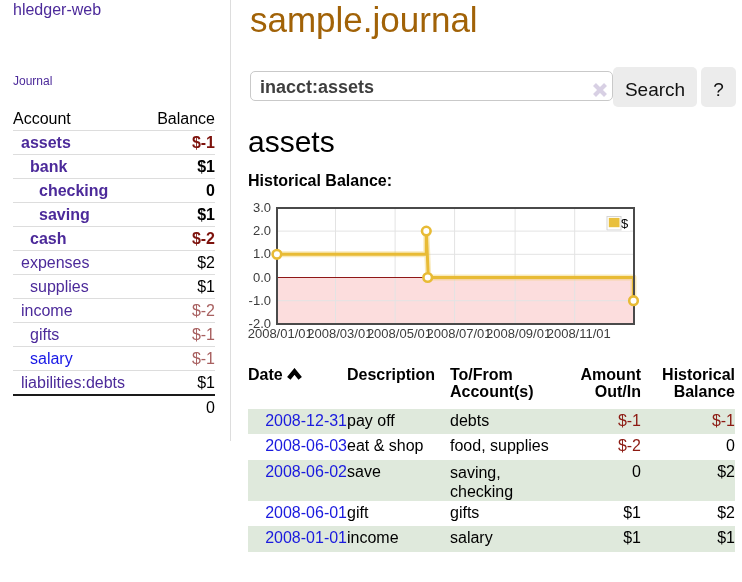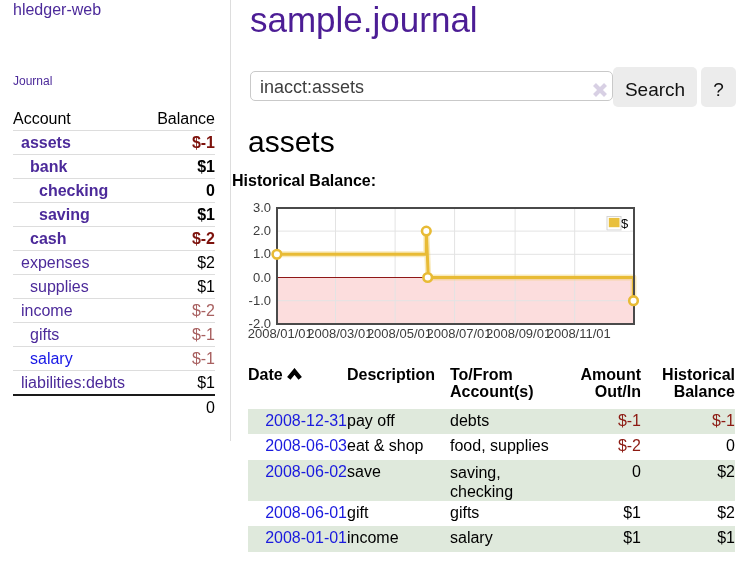--- a/index.html
+++ b/index.html
@@ -16,27 +16,27 @@
 #accts td.amt, #accts th.amt { text-align:right; }
 #accts .d1 td.acct { padding-left:8px; }
 #accts .d2 td.acct { padding-left:17px; }
 #accts .d3 td.acct { padding-left:26px; }
 #accts .b { font-weight:bold; }
 #accts tr.tot td { border-bottom:none; border-top:2px solid #1a1a1a; }
 .neg { color:#8c1a12; }
 .negb { color:#7d120c; }
 .negl { color:#a86060; }
 .blue { color:#1a1ade; }
-#h1 { position:absolute; left:250px; top:-1px; font-size:35px; font-weight:normal; line-height:41px; color:#4c1d95; }
-#searchbox { position:absolute; left:250px; top:71px; width:352px; height:28px; border:1px solid #c9c9c9; border-radius:5px; font-size:18px; color:#3f3f3f; line-height:30px; padding-left:9px; }
+#h1 { position:absolute; left:250px; top:-1px; font-size:35px; font-weight:normal; line-height:41px; color:#a16207; }
+#searchbox { position:absolute; left:250px; top:71px; width:352px; height:28px; border:1px solid #c9c9c9; border-radius:5px; font-size:18px; color:#3f3f3f; line-height:30px; padding-left:9px;font-weight:bold; }
 #clearx { position:absolute; left:592.5px; top:82.5px; }
 #searchbtn { position:absolute; left:613px; top:67px; width:84px; height:40px; background:#ececec; border-radius:5px; font-size:19px; color:#111; text-align:center; line-height:46px; }
 #helpbtn { position:absolute; left:701px; top:67px; width:35px; height:40px; background:#ececec; border-radius:5px; font-size:19px; color:#111; text-align:center; line-height:46px; }
 #h2 { position:absolute; left:248px; top:124px; font-size:30px; font-weight:normal; line-height:36px; color:#000; }
-#histlabel { position:absolute; left:232px; top:172px; font-size:16px; font-weight:bold; color:#000; }
+#histlabel { position:absolute; left:248px; top:172px; font-size:16px; font-weight:bold; color:#000; }
 #chart { position:absolute; left:240px; top:200px; }
 #reg { position:absolute; left:248px; top:365.5px; width:487px; font-size:16px; table-layout:fixed; }
 #reg th { font-weight:bold; font-size:16px; text-align:left; vertical-align:top; line-height:17.5px; padding:0 0 8px 0; }
 #reg th.amt, #reg td.amt { text-align:right; }
 #reg td { line-height:17.5px; padding:3px 0 5px 0; vertical-align:top; }
 #reg td.date { padding-left:11px;text-align:right; }
 #reg tr.g { background:#dfe9dc; }
 </style>
 </head>
 <body>

